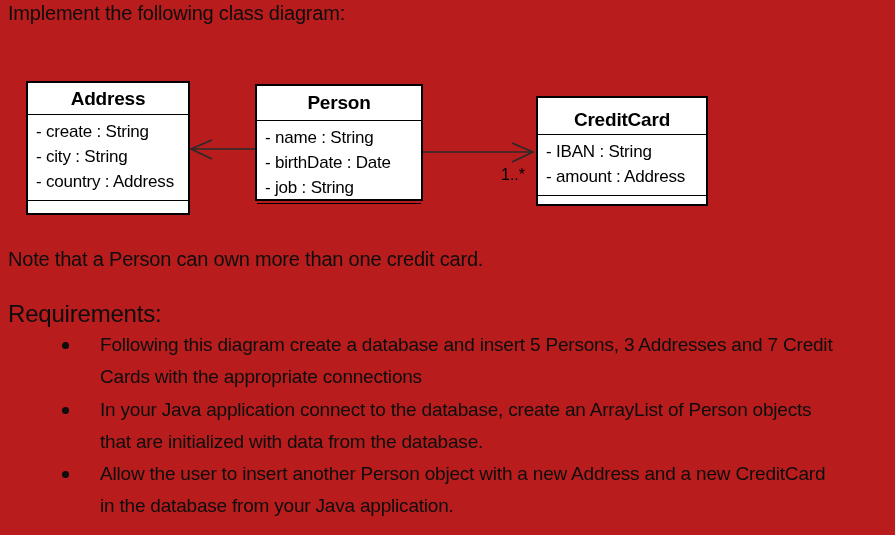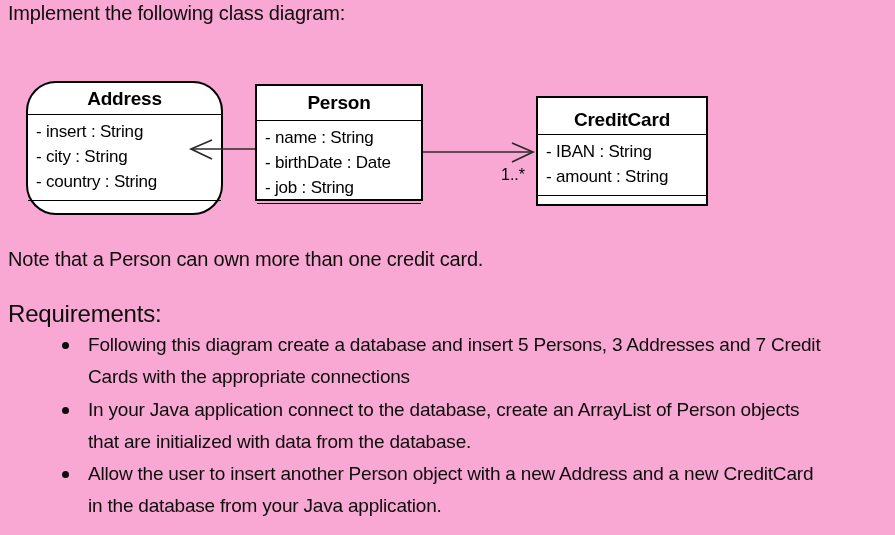--- a/index.html
+++ b/index.html
@@ -4,21 +4,21 @@
 <style>
   html, body {
     margin: 0;
     padding: 0;
     background: #ffffff;
   }
   .page {
     position: relative;
     width: 895px;
     height: 535px;
-    background: #f9a8d4;
+    background: #b91c1c;
     color: #000000;
     font-family: "Liberation Sans", sans-serif;
     overflow: hidden;
   }
   .doc-text {
     position: absolute;
     font-size: 19px;
     letter-spacing: -0.2px;
     line-height: 24px;
     color: #0d0d0d;
@@ -31,21 +31,21 @@
   .uml-class {
     position: absolute;
     box-sizing: border-box;
     border: 2px solid #000000;
     background: #ffffff;
     display: flex;
     flex-direction: column;
     font-size: 17px;
     letter-spacing: -0.2px;
   }
-  .uml-class.address    { left: 26px;  top: 81px; width: 197px; height: 134px; border-radius: 30px; }
+  .uml-class.address    { left: 26px;  top: 81px; width: 164px; height: 134px; }
   .uml-class.person     { left: 255px; top: 84px; width: 168px; height: 117px; }
   .uml-class.creditcard { left: 536px; top: 96px; width: 172px; height: 110px; }
 
   .uml-title {
     font-weight: bold;
     font-size: 19px;
     text-align: center;
     flex: none;
   }
   .address    .uml-title { height: 31px; line-height: 31px; }
@@ -84,20 +84,21 @@
   
   .req-list {
     position: absolute;
     left: 62px;
     top: 329px;
     width: 820px;
   }
   .req-item {
     display: flex;
     align-items: flex-start;
+    gap: 12px;
   }
   .bullet-dot {
     flex: none;
     width: 7px;
     height: 7px;
     border-radius: 50%;
     background: #0d0d0d;
     margin-top: 13px;
     margin-right: 19px;
   }
@@ -112,42 +113,42 @@
 </head>
 <body>
 
 <div class="page">
 
   <div class="doc-text doc-title">Implement the following class diagram:</div>
 
   <div class="uml-class address">
     <div class="uml-title">Address</div>
     <div class="uml-attrs">
-      <div>- insert : String</div>
+      <div>- create : String</div>
       <div>- city : String</div>
-      <div>- country : String</div>
+      <div>- country : Address</div>
     </div>
     <div class="uml-footer"></div>
   </div>
 
   <div class="uml-class person">
     <div class="uml-title">Person</div>
     <div class="uml-attrs">
       <div>- name : String</div>
       <div>- birthDate : Date</div>
       <div>- job : String</div>
     </div>
     <div class="uml-footer"></div>
   </div>
 
   <div class="uml-class creditcard">
     <div class="uml-title">CreditCard</div>
     <div class="uml-attrs">
       <div>- IBAN : String</div>
-      <div>- amount : String</div>
+      <div>- amount : Address</div>
     </div>
     <div class="uml-footer"></div>
   </div>
 
   <svg class="arrows" width="895" height="535" viewBox="0 0 895 535">
     <g stroke="#2a2a2a" stroke-width="1.7" fill="none">
       <line x1="255" y1="149" x2="192" y2="149"></line>
       <polyline points="212,140 191,149 212,159"></polyline>
     </g>
     <g stroke="#2a2a2a" stroke-width="1.7" fill="none">

